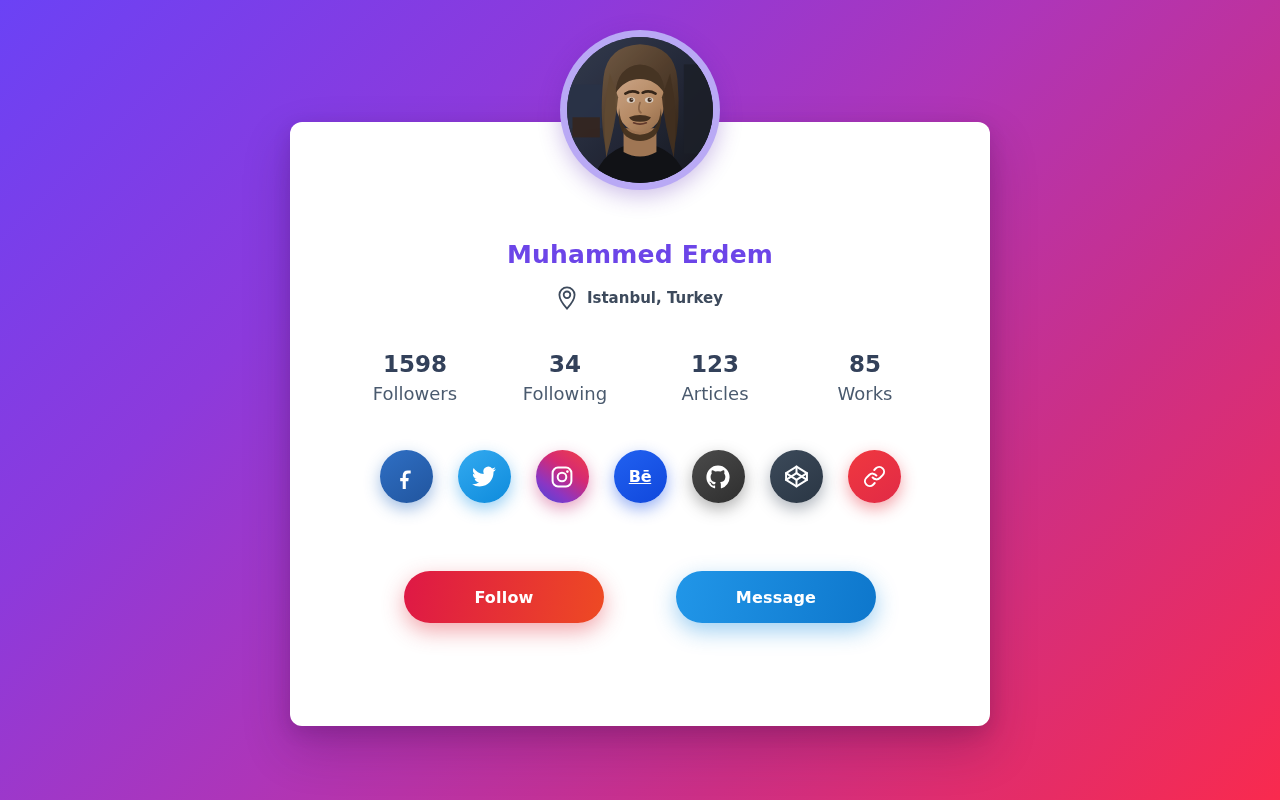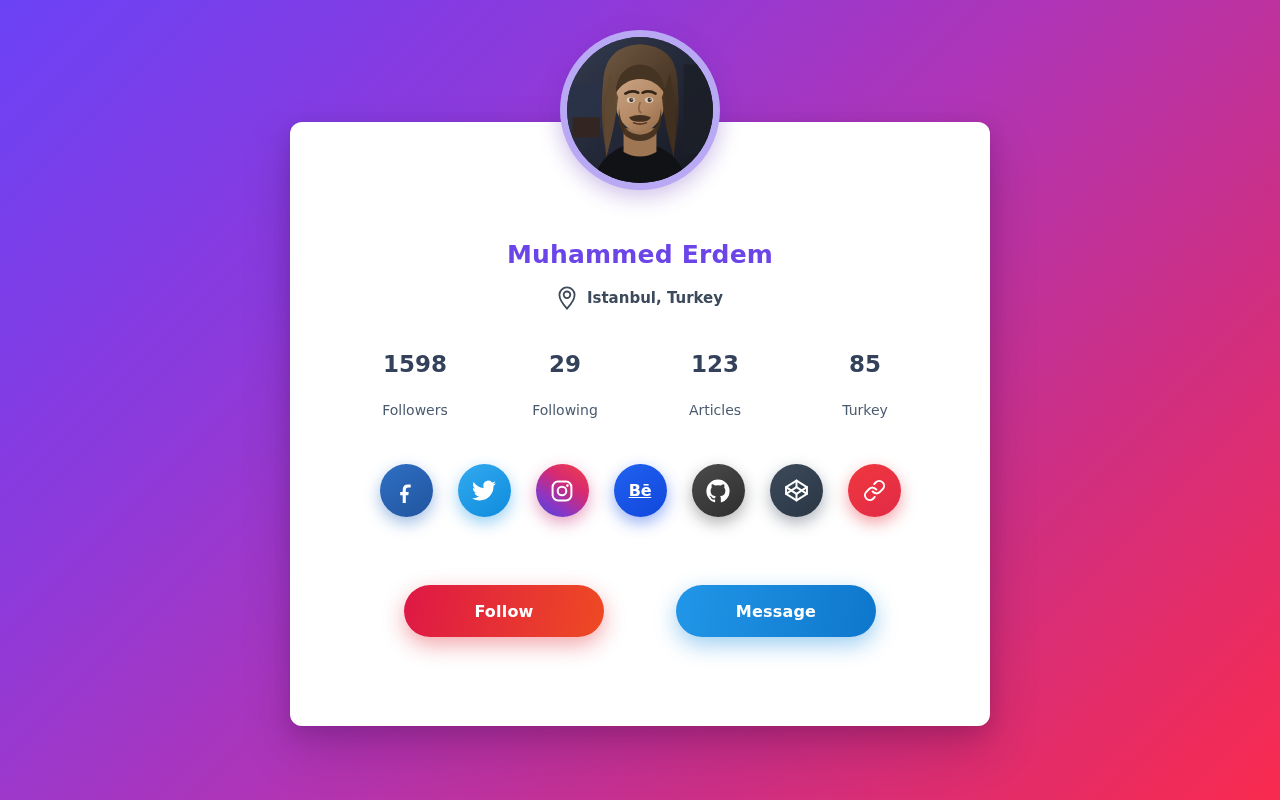--- a/index.html
+++ b/index.html
@@ -102,22 +102,22 @@
     flex: 0 0 150px;
     text-align: center;
   }
   .stat-value {
     font-size: 23px;
     font-weight: 700;
     color: #33415A;
     line-height: 1.1;
   }
   .stat-label {
-    margin-top: 25px;
-    font-size: 14px;
+    margin-top: 6px;
+    font-size: 18px;
     color: #4A5A6E;
     font-weight: 400;
   }
 
   
   .socials {
     margin-top: 46px;
     display: flex;
     gap: 25px;
     align-items: flex-end;
@@ -264,30 +264,30 @@
     </span>
     <span>Istanbul, Turkey</span>
   </div>
 
   <div class="stats">
     <div class="stat">
       <div class="stat-value">1598</div>
       <div class="stat-label">Followers</div>
     </div>
     <div class="stat">
-      <div class="stat-value">29</div>
+      <div class="stat-value">34</div>
       <div class="stat-label">Following</div>
     </div>
     <div class="stat">
       <div class="stat-value">123</div>
       <div class="stat-label">Articles</div>
     </div>
     <div class="stat">
       <div class="stat-value">85</div>
-      <div class="stat-label">Turkey</div>
+      <div class="stat-label">Works</div>
     </div>
   </div>
 
   <div class="socials">
 
     <a class="social s-facebook" href="#">
       <span>
         <svg width="24" height="24" viewBox="0 0 24 24" fill="#ffffff" xmlns="http://www.w3.org/2000/svg">
           <path d="M14.6 8.4h2.1V5.6c-.4-.05-1.6-.16-3-.16-3 0-5 1.84-5 5.22V13H6.2v3.2h2.5V24h3.1v-7.8h2.5l.4-3.2h-2.9v-2c0-1.6.45-2.6 2.8-2.6z"></path>
         </svg>

